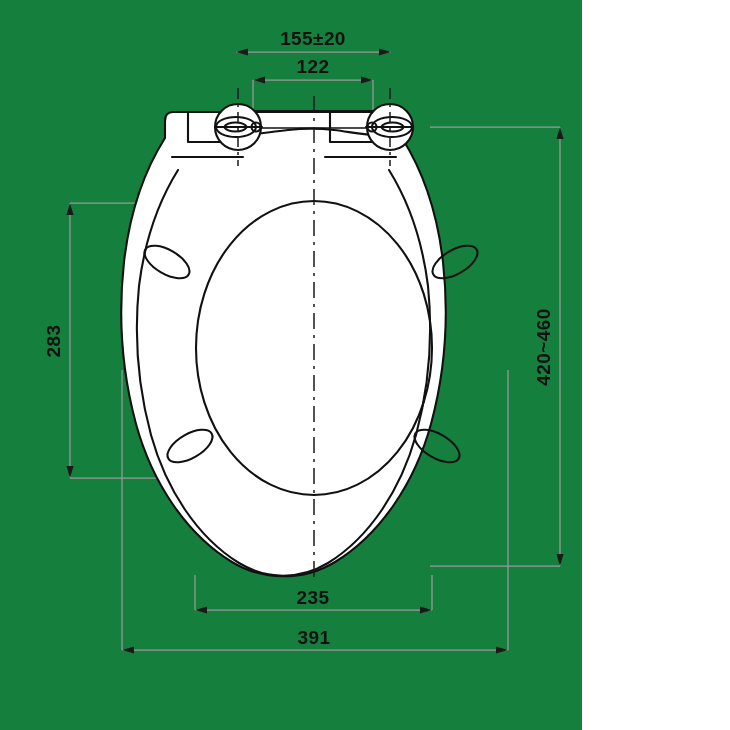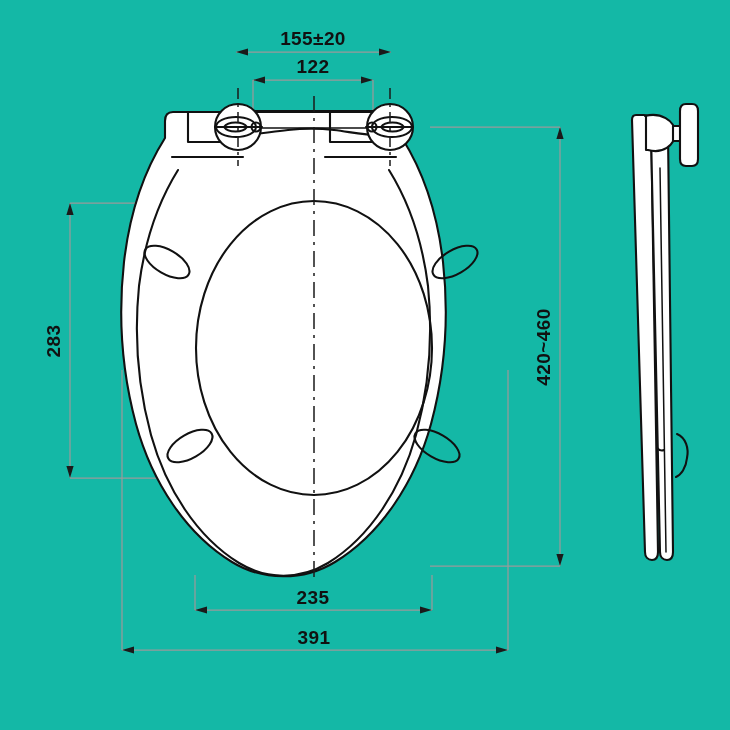--- a/index.html
+++ b/index.html
@@ -6,23 +6,23 @@
   html, body {
     margin: 0;
     padding: 0;
     background: #ffffff;
   }
   body {
     font-family: "Liberation Sans", sans-serif;
   }
   #drawing-root {
     position: relative;
-    width: 730px;
+    width: 582px;
     height: 730px;
-    background: #14b8a6;
+    background: #15803d;
     overflow: hidden;
   }
   svg#cad {
     display: block;
     width: 730px;
     height: 730px;
   }
   .part-line {
     fill: none;
     stroke: #111111;

